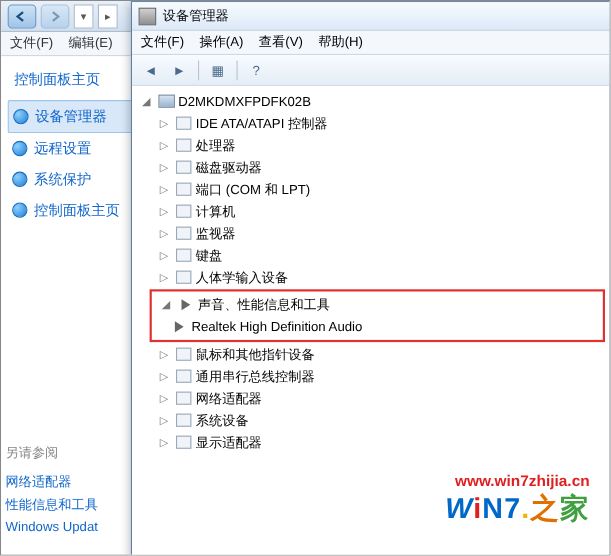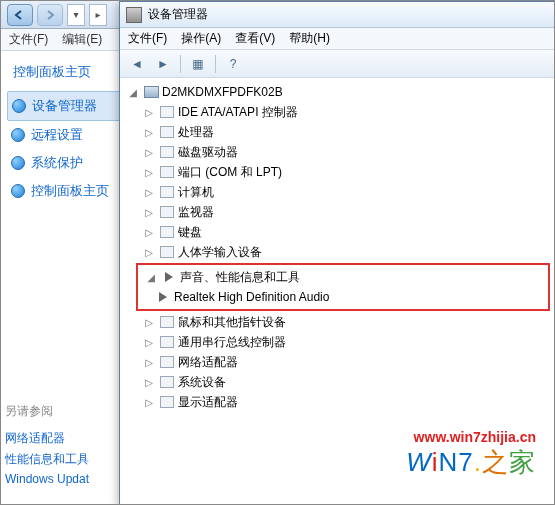--- a/index.html
+++ b/index.html
@@ -35,21 +35,21 @@
   .node-ico{width:16px;height:14px;margin:0 3px;display:inline-flex;align-items:center;justify-content:center;}
   .ico-pc{background:linear-gradient(#d8e4f0,#9ab4d0);border:1px solid #7088a0;width:15px;height:12px;}
   .ico-dev{width:14px;height:12px;border:1px solid #9aa8b8;background:#f0f4f8;}
   .ico-spk{width:0;height:0;border-top:5px solid transparent;border-bottom:5px solid transparent;border-left:8px solid #666;}
   .ind0{padding-left:6px;} .ind1{padding-left:22px;}
   .highlight-box{border:2px solid #e03030;margin:1px 4px 1px 16px;padding:2px 0;}
 
   
   .wm{position:absolute;right:18px;bottom:24px;font-size:14px;text-align:right;pointer-events:none;}
   .wm .url{color:#e02020;font-weight:bold;}
-  .wm .logo{font-size:26px;font-weight:400;letter-spacing:1px;}
+  .wm .logo{font-size:26px;font-weight:700;letter-spacing:1px;}
   .wm .logo .w{color:#0068c8;font-style:italic;}
   .wm .logo .i{color:#e02020;}
   .wm .logo .n{color:#0068c8;}
   .wm .logo .z{color:#e07000;}
   .wm .logo .j{color:#40a040;}
   .wm .logo .seven{color:#0068c8;}
   .wm .logo .dot{color:#f0b400;}
 </style>
 </head>
 <body>

